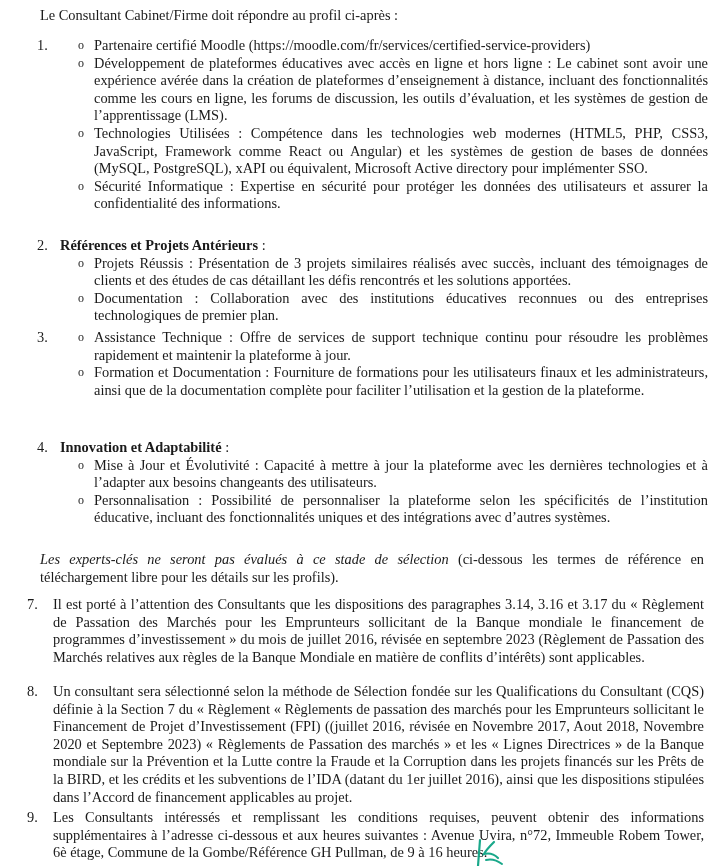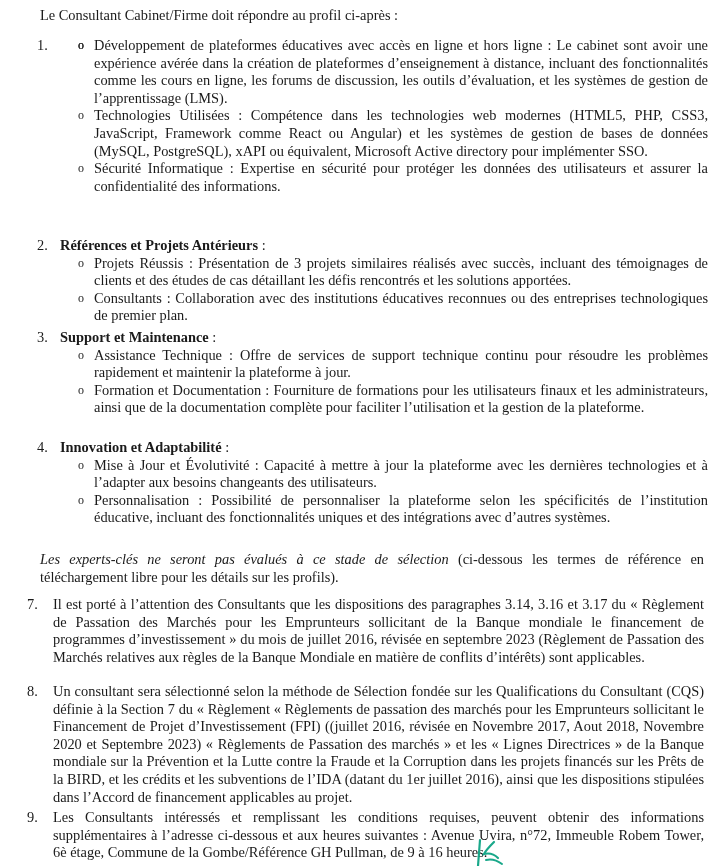--- a/index.html
+++ b/index.html
@@ -31,42 +31,41 @@
 
 <div class="page">
 
   <div class="intro">Le Consultant Cabinet/Firme doit répondre au profil ci-après :</div>
 
   <div class="sec" style="top:37px">
     <div class="sec-head">
       <span class="sec-num">1.</span>
     </div>
     <ul class="bullets">
-      <li><span class="bul">o</span><b></b></li>
+      <li><span class="bul">o</span><b></b><span>Partenaire certifié Moodle (https://moodle.com/fr/services/certified-service-providers)</span></li>
       <li><span class="bul">o</span><b>Développement de plateformes éducatives</b><span> avec accès en ligne et hors ligne : Le cabinet sont avoir une expérience avérée dans la création de plateformes d’enseignement à distance, incluant des fonctionnalités comme les cours en ligne, les forums de discussion, les outils d’évaluation, et les systèmes de gestion de l’apprentissage (LMS).</span></li>
       <li><span class="bul">o</span><b>Technologies Utilisées</b><span> : Compétence dans les technologies web modernes (HTML5, PHP, CSS3, JavaScript, Framework comme React ou Angular) et les systèmes de gestion de bases de données (MySQL, PostgreSQL), xAPI ou équivalent, Microsoft Active directory pour implémenter SSO.</span></li>
       <li><span class="bul">o</span><b>Sécurité Informatique</b><span> : Expertise en sécurité pour protéger les données des utilisateurs et assurer la confidentialité des informations.</span></li>
     </ul>
   </div>
 
   <div class="sec" style="top:237px">
     <div class="sec-head">
       <span class="sec-num">2.</span>
       <span class="sec-title"><b>Références et Projets Antérieurs</b><span> :</span></span>
     </div>
     <ul class="bullets">
       <li><span class="bul">o</span><b>Projets Réussis</b><span> : Présentation de 3 projets similaires réalisés avec succès, incluant des témoignages de clients et des études de cas détaillant les défis rencontrés et les solutions apportées.</span></li>
-      <li><span class="bul">o</span><b>Consultants</b><span> : Collaboration avec des institutions éducatives reconnues ou des entreprises technologiques de premier plan.</span></li>
+      <li><span class="bul">o</span><b>Documentation</b><span> : Collaboration avec des institutions éducatives reconnues ou des entreprises technologiques de premier plan.</span></li>
     </ul>
   </div>
 
   <div class="sec" style="top:329px">
     <div class="sec-head">
       <span class="sec-num">3.</span>
-      <span class="sec-title"><b>Support et Maintenance</b><span> :</span></span>
     </div>
     <ul class="bullets">
       <li><span class="bul">o</span><b>Assistance Technique</b><span> : Offre de services de support technique continu pour résoudre les problèmes rapidement et maintenir la plateforme à jour.</span></li>
       <li><span class="bul">o</span><b>Formation et Documentation</b><span> : Fourniture de formations pour les utilisateurs finaux et les administrateurs, ainsi que de la documentation complète pour faciliter l’utilisation et la gestion de la plateforme.</span></li>
     </ul>
   </div>
 
   <div class="sec" style="top:439px">
     <div class="sec-head">
       <span class="sec-num">4.</span>

